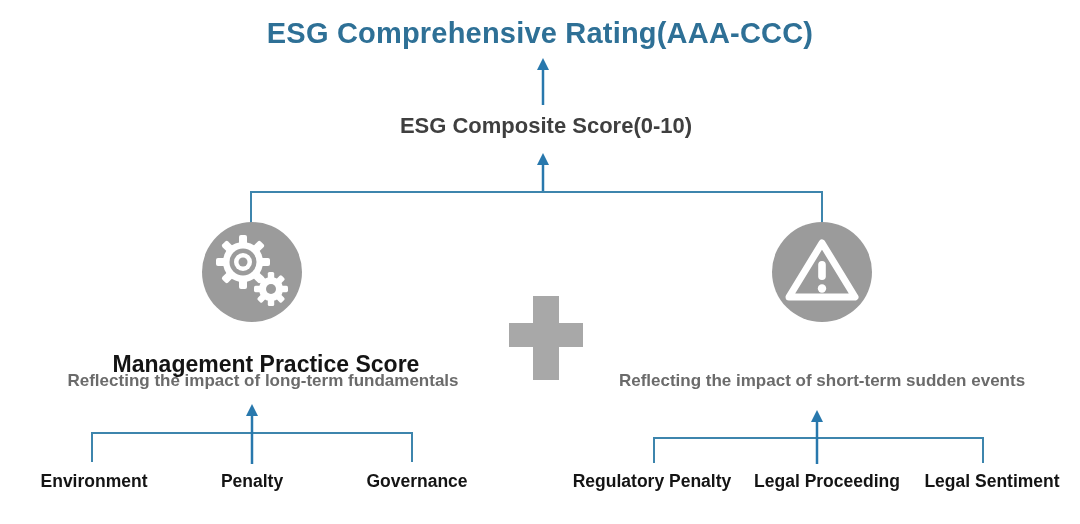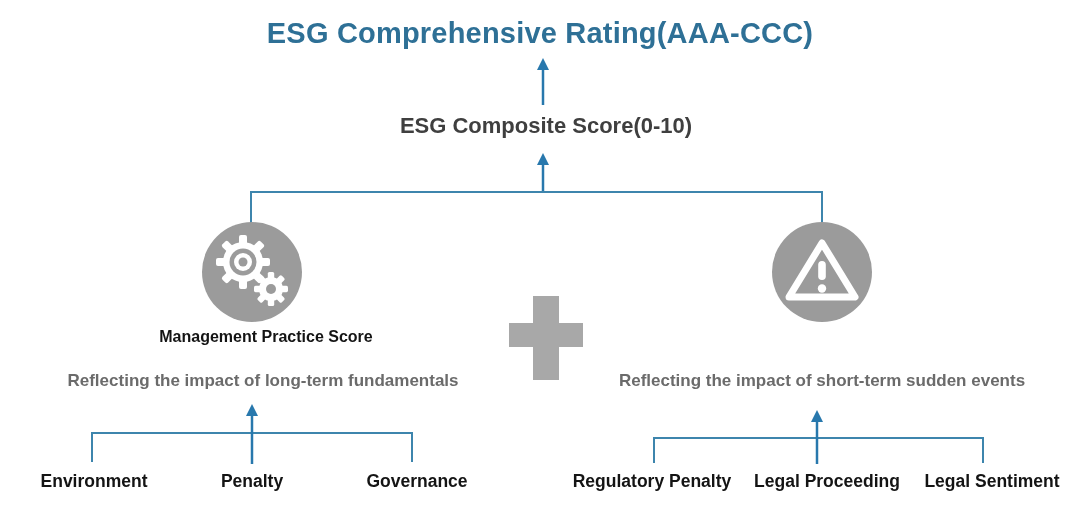--- a/index.html
+++ b/index.html
@@ -40,22 +40,22 @@
   }
   .icon-circle {
     width: 100px; height: 100px;
     border-radius: 50%;
     background: #9b9b9b;
   }
   #left-circle  { left: 202px; top: 222px; }
   #right-circle { left: 772px; top: 222px; }
 
   .branch-heading {
-    top: 328px;
-    font-size: 16px;
+    top: 351px;
+    font-size: 23px;
     font-weight: 700;
     color: #141414;
   }
   .branch-subtitle {
     top: 371px;
     font-size: 17px;
     font-weight: 700;
     color: #6b6b6b;
   }
   #left-heading    { left: 266px; }

